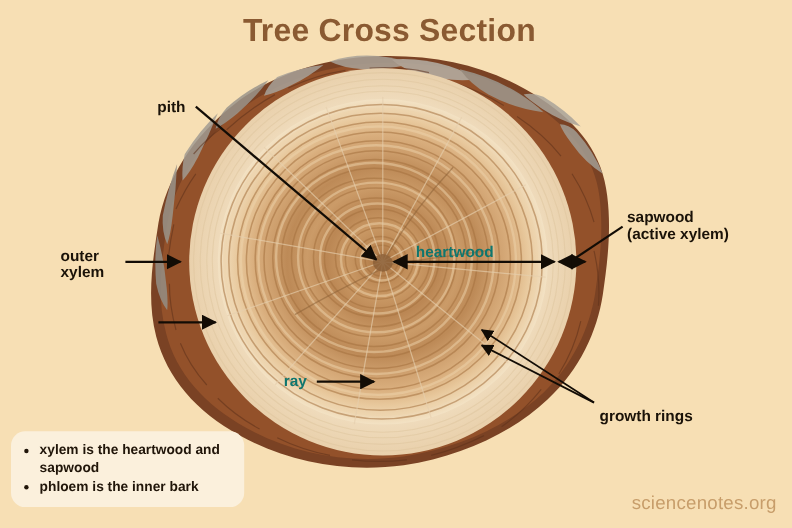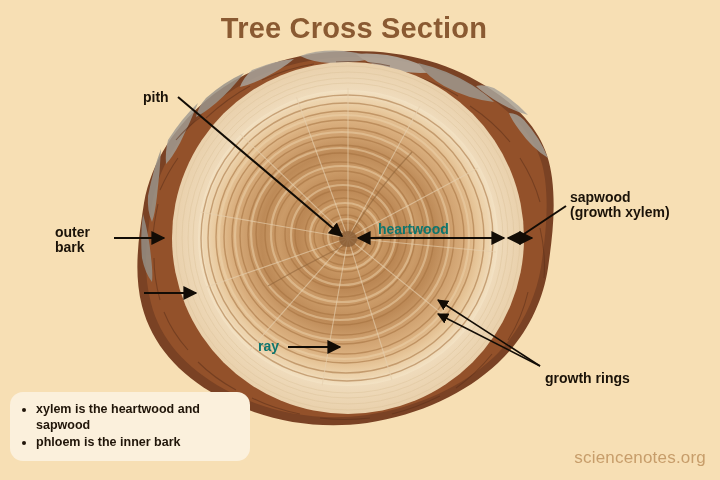--- a/index.html
+++ b/index.html
@@ -19,21 +19,21 @@
   }
   .label{
     position:absolute;
     font-size:14px;font-weight:bold;
     color:#1a1208;
     line-height:15px;
     white-space:pre-line;
   }
   .label.brown{color:#0f766e;text-align:center;}
   .legend{
-    position:absolute;left:10px;top:392px;width:240px;
+    position:absolute;left:10px;top:392px;width:212px;
     background:#fbf0dc;
     border-radius:13px;
     padding:9px 10px 10px 10px;
     box-sizing:border-box;
   }
   .legend ul{margin:0;padding:0 0 0 16px;list-style:disc;}
   .legend li{
     font-size:12.5px;font-weight:bold;color:#201509;
     line-height:16px;margin:0;padding:0 0 1px 0;
   }
@@ -231,25 +231,25 @@
       <line x1="358" y1="238" x2="504" y2="238" marker-start="url(#arrowStart)" marker-end="url(#arrowEnd)"></line>
       <line x1="508" y1="238" x2="532" y2="238" marker-start="url(#arrowStart)" marker-end="url(#arrowEnd)" stroke-width="2"></line>
       <line x1="566" y1="206" x2="524" y2="234"></line>
       <line x1="540" y1="366" x2="438" y2="300" marker-end="url(#arrowEnd)" stroke-width="1.6"></line>
       <line x1="540" y1="366" x2="438" y2="314" marker-end="url(#arrowEnd)" stroke-width="1.6"></line>
     </g>
   </svg>
 
   <div class="label" style="left:143px;top:90px;">pith</div>
   <div class="label" style="left:55px;top:225px;">outer
-bark</div>
+xylem</div>
   <div class="label brown" style="left:258px;top:339px;">ray</div>
   <div class="label brown" style="left:378px;top:222px;">heartwood</div>
   <div class="label" style="left:570px;top:190px;">sapwood
-(growth xylem)</div>
+(active xylem)</div>
   <div class="label" style="left:545px;top:371px;">growth rings</div>
 
   <div class="legend">
     <ul>
       <li>xylem is the heartwood and sapwood</li>
       <li>phloem is the inner bark</li>
     </ul>
   </div>
 
   <div class="watermark">sciencenotes.org</div>

